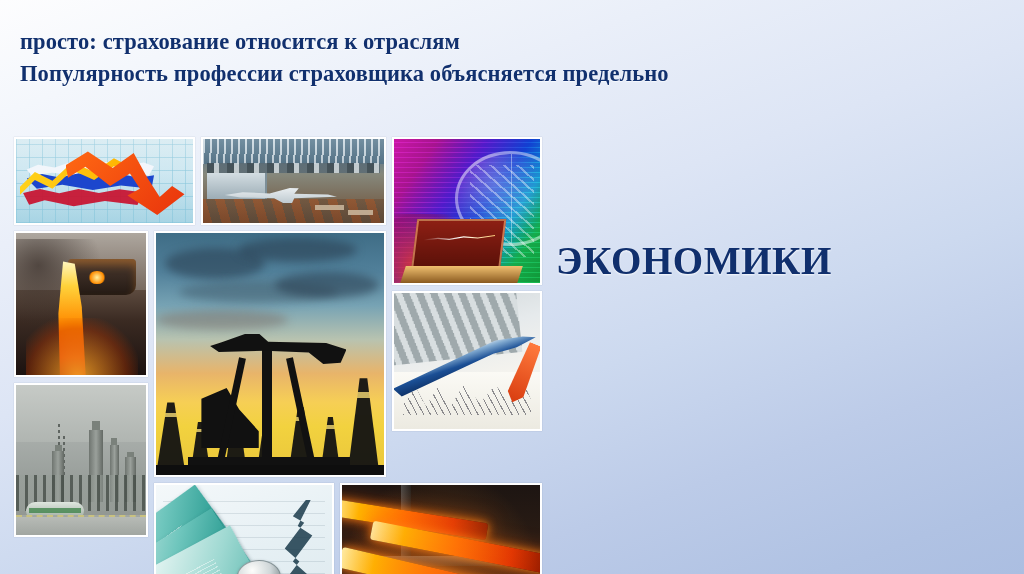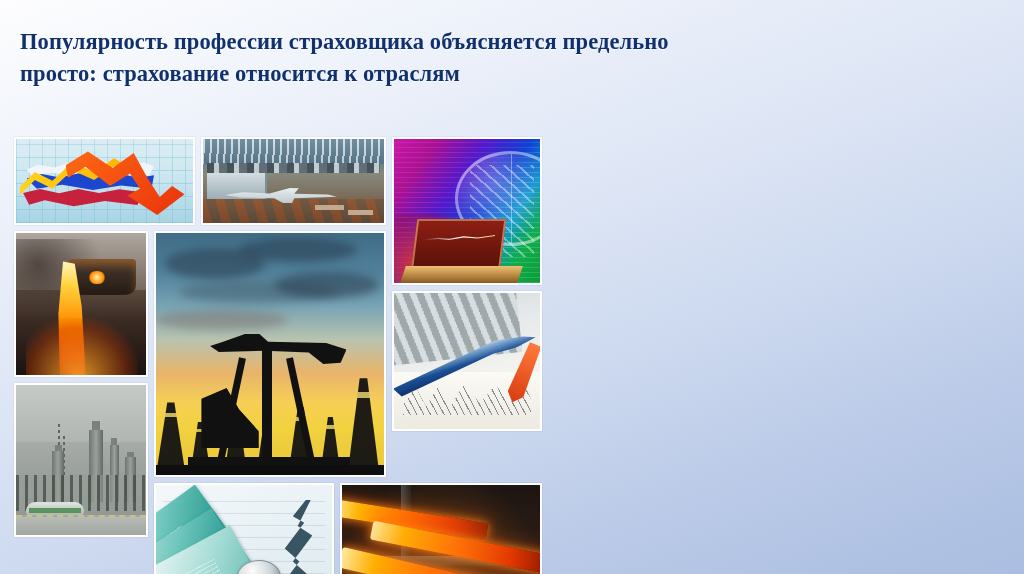--- a/index.html
+++ b/index.html
@@ -435,25 +435,26 @@
     position: absolute; inset: 0;
     background: radial-gradient(ellipse at 50% 46%, rgba(255,140,30,0.3), transparent 70%);
   }
 </style>
 </head>
 <body>
 
 <div class="slide">
 
   <div class="title-block">
+    <div>просто: страхование относится к отраслям</div>
     <div>Популярность профессии страховщика объясняется предельно</div>
-    <div>просто: страхование относится к отраслям</div>
   </div>
 
   <div class="headline">
+    <div>ЭКОНОМИКИ</div>
   </div>
 
   <div class="collage">
 
     <div class="panel p1">
       <div class="art art-map">
         <div class="m-white"></div>
         <div class="m-blue"></div>
         <div class="m-red"></div>
         <div class="arrow-y"></div>

